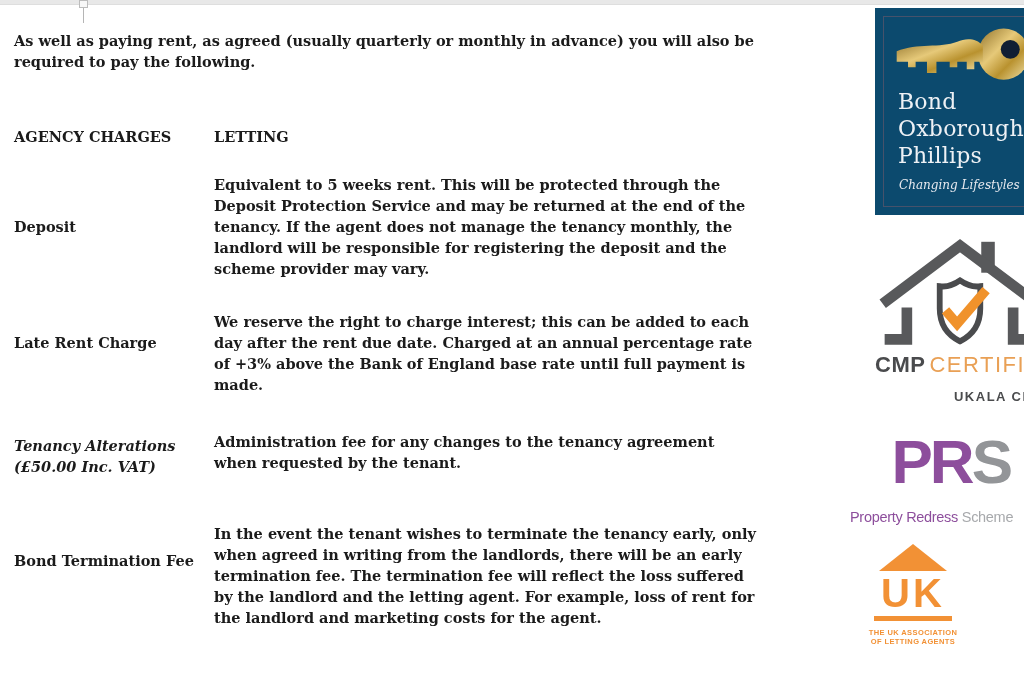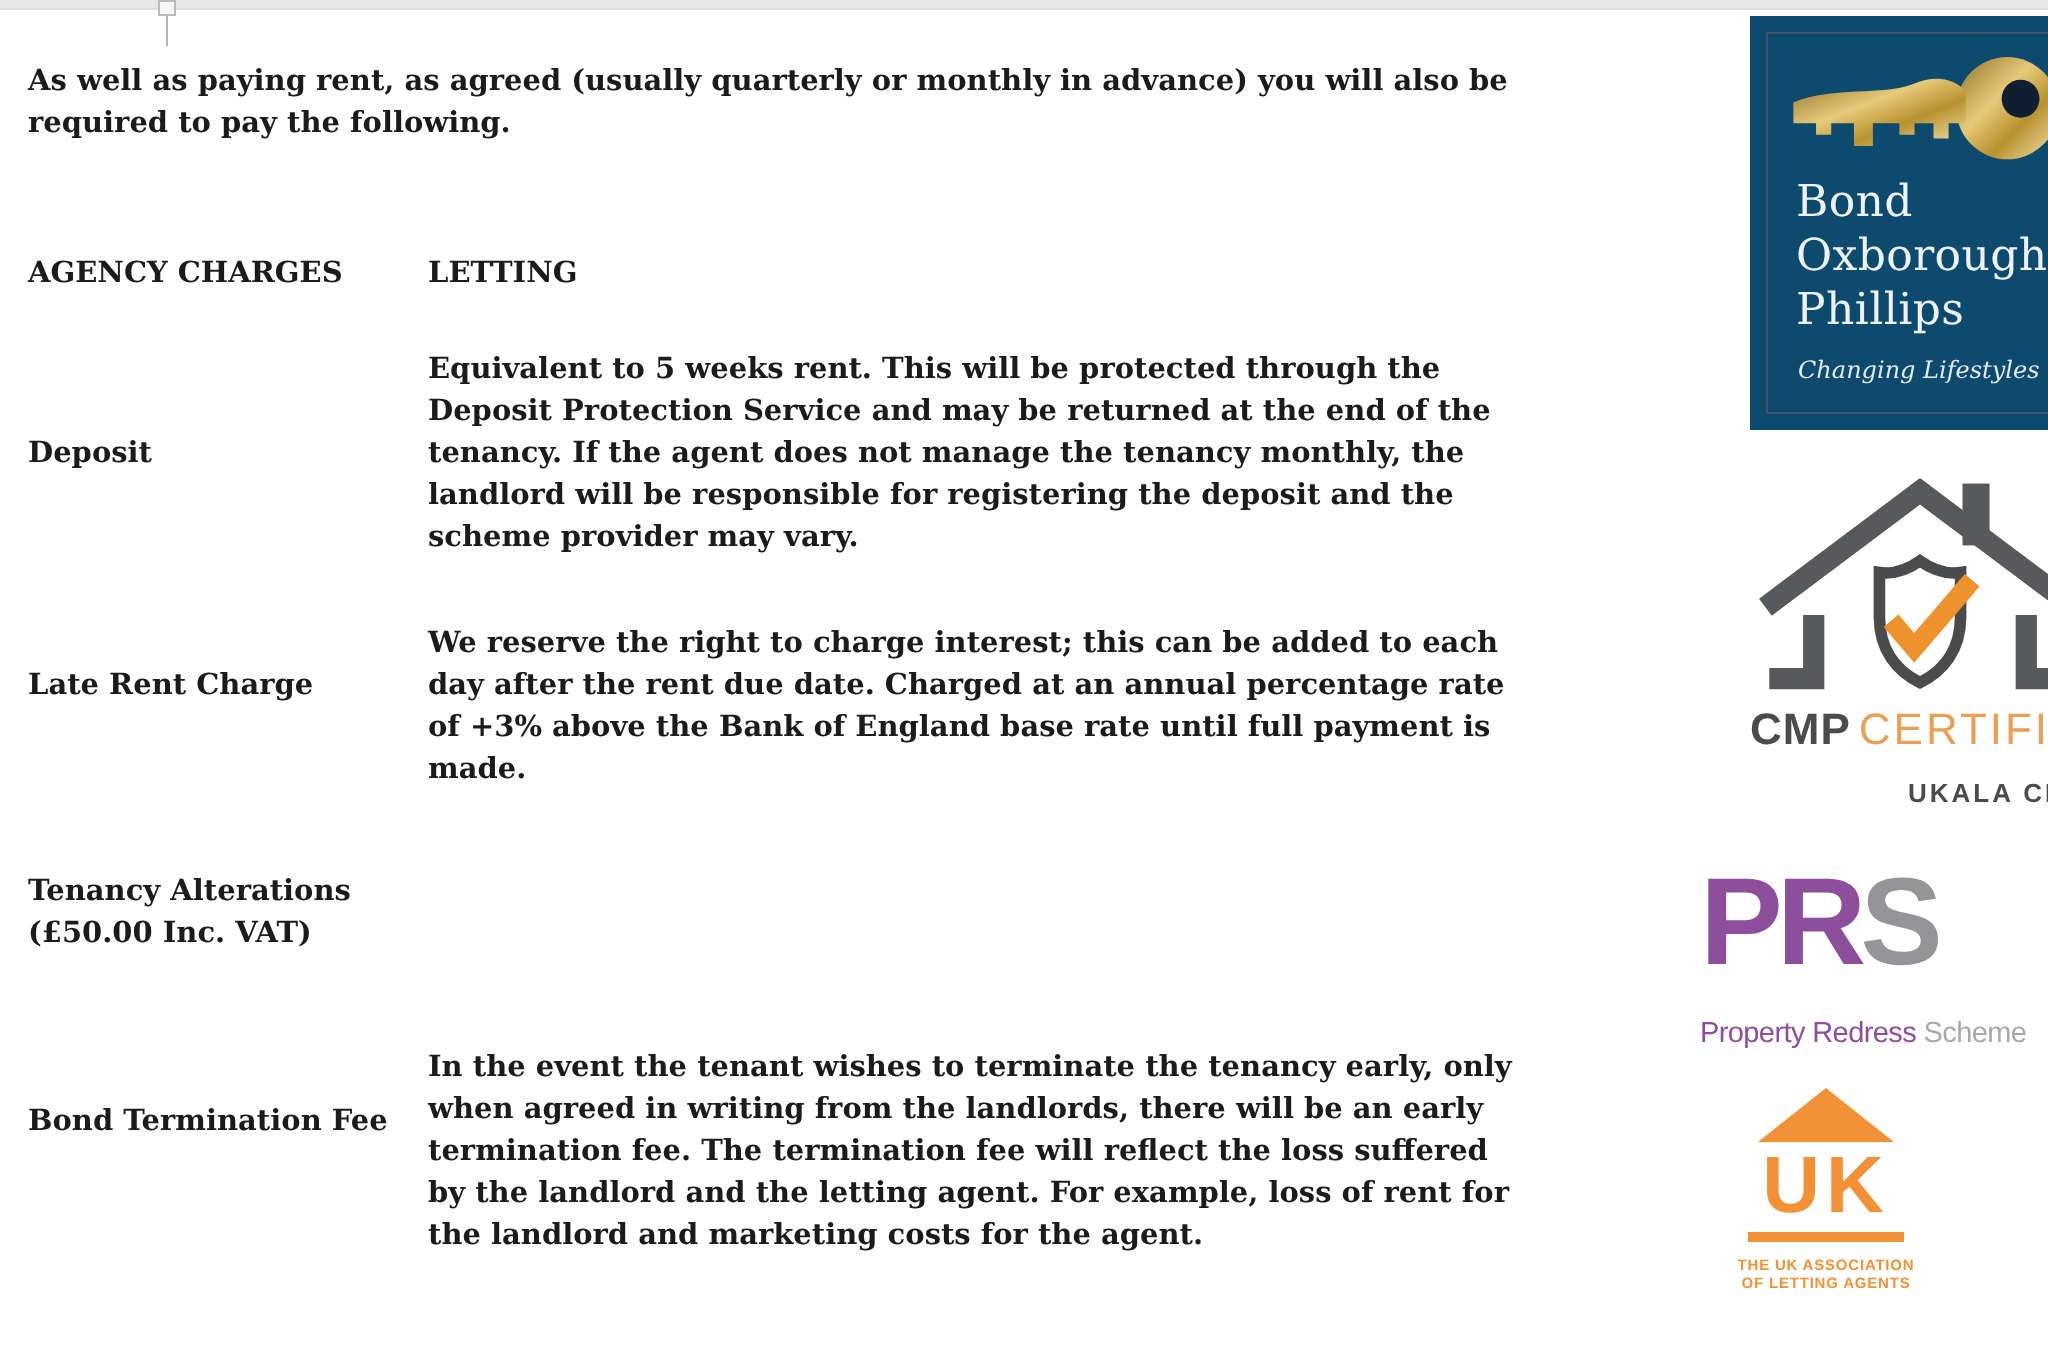--- a/index.html
+++ b/index.html
@@ -27,41 +27,41 @@
   .charges { margin-top: 54px; }
   .trow { display: flex; align-items: flex-start; }
   .col-charge { width: 200px; flex: none; padding-right: 8px; }
   .col-defined { width: 545px; flex: none; }
   .thead { margin-bottom: 27px; }
   .trow.r1 { margin-bottom: 32px; }
   .trow.r2 { margin-bottom: 36px; }
   .trow.r3 { margin-bottom: 46px; }
   .trow.r1 .col-charge { padding-top: 42px; }
   .trow.r2 .col-charge { padding-top: 21px; }
-  .trow.r3 .col-charge { padding-top: 4px; }
+  .trow.r3 .col-charge { padding-top: 4px; font-style: italic; }
   .trow.r4 .col-charge { padding-top: 27px; }
 
   
 
   
   .bond { position: absolute; left: 838px; top: 8px; width: 194px; height: 207px; background: #0c4a6e; margin-left: 37px; }
   .bond-inner { position: absolute; inset: 8px; border: 1px solid #46526b; }
   .bond-key { position: absolute; left: 16px; top: 16px; width: 142px; height: 64px; }
   .bond-name { position: absolute; left: 23px; top: 80px; color: #eef1f5; font-size: 22px; line-height: 27px; font-weight: normal; letter-spacing: 0.2px; }
   .bond-tagline { position: absolute; left: 24px; top: 170px; color: #e5e8ee; font-size: 12px; font-style: italic; font-weight: normal; }
 
   
   .cmp { position: absolute; left: 875px; top: 236px; width: 170px; text-align: center; font-family: "Liberation Sans", sans-serif; }
   .cmp-art { display: block; margin: 0 auto; }
   .cmp-line1 { font-size: 22px; font-weight: bold; color: #4a4b4d; letter-spacing: 0.5px; margin-top: 2px; white-space: nowrap; }
   .cmp-certified { color: #e9a055; font-weight: normal; letter-spacing: 1.5px; margin-left: 4px; }
   .cmp-line2 { font-size: 13px; font-weight: bold; color: #4a4b4d; letter-spacing: 1.5px; margin-top: 11px; text-align: right; }
 
   
-  .prs { position: absolute; left: 850px; top: 434px; width: 160px; font-family: "Liberation Sans", sans-serif; }
+  .prs { position: absolute; left: 850px; top: 434px; width: 160px; font-family: "Liberation Sans", sans-serif; text-align: right; }
   .prs-letters { font-size: 62px; line-height: 56px; font-weight: bold; letter-spacing: -3px; }
   .prs-pr { color: #8d4e9c; }
   .prs-s { color: #939598; }
   .prs-caption { font-size: 14.5px; margin-top: 19px; letter-spacing: -0.3px; white-space: nowrap; }
   .prs-cap-purple { color: #8d4e9c; }
   .prs-cap-gray { color: #a7a9ac; }
 
   
   .ukala { position: absolute; left: 857px; top: 544px; width: 112px; text-align: center; color: #f29135; font-family: "Liberation Sans", sans-serif; }
   .ukala-roof { width: 0; height: 0; margin: 0 auto; border-left: 34px solid transparent; border-right: 34px solid transparent; border-bottom: 27px solid #f29135; }
@@ -93,20 +93,21 @@
         <div class="col-defined">Equivalent to 5 weeks rent. This will be protected through the Deposit Protection Service and may be returned at the end of the tenancy. If the agent does not manage the tenancy monthly, the landlord will be responsible for registering the deposit and the scheme provider may vary.</div>
       </div>
 
       <div class="trow r2">
         <div class="col-charge">Late Rent Charge</div>
         <div class="col-defined">We reserve the right to charge interest; this can be added to each day after the rent due date. Charged at an annual percentage rate of +3% above the Bank of England base rate until full payment is made.</div>
       </div>
 
       <div class="trow r3">
         <div class="col-charge">Tenancy Alterations (£50.00 Inc. VAT)</div>
+        <div class="col-defined">Administration fee for any changes to the tenancy agreement when requested by the tenant.</div>
       </div>
 
       <div class="trow r4">
         <div class="col-charge">Bond Termination Fee</div>
         <div class="col-defined">In the event the tenant wishes to terminate the tenancy early, only when agreed in writing from the landlords, there will be an early termination fee. The termination fee will reflect the loss suffered by the landlord and the letting agent. For example, loss of rent for the landlord and marketing costs for the agent.</div>
       </div>
     </div>
   </div>
 
   <div class="bond">

